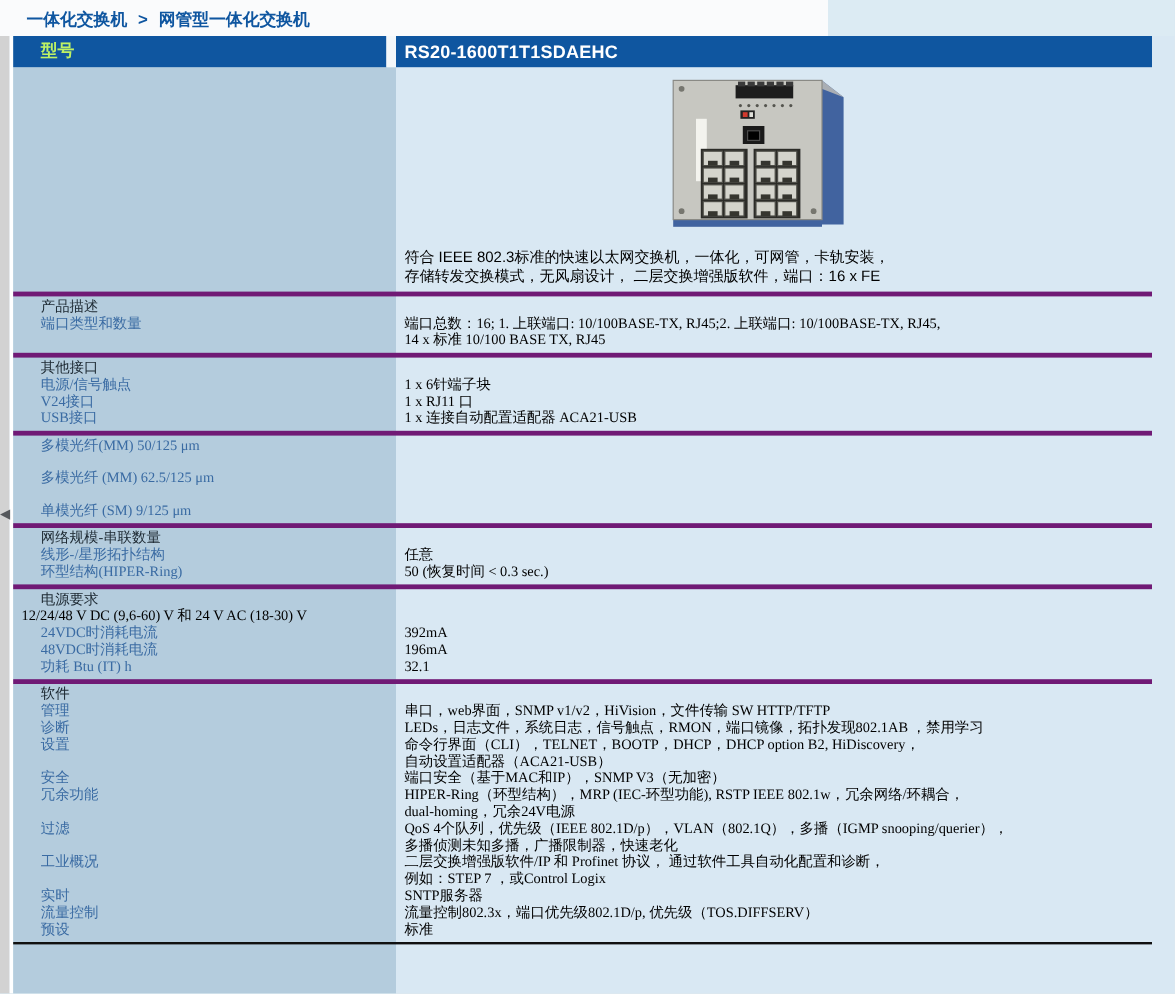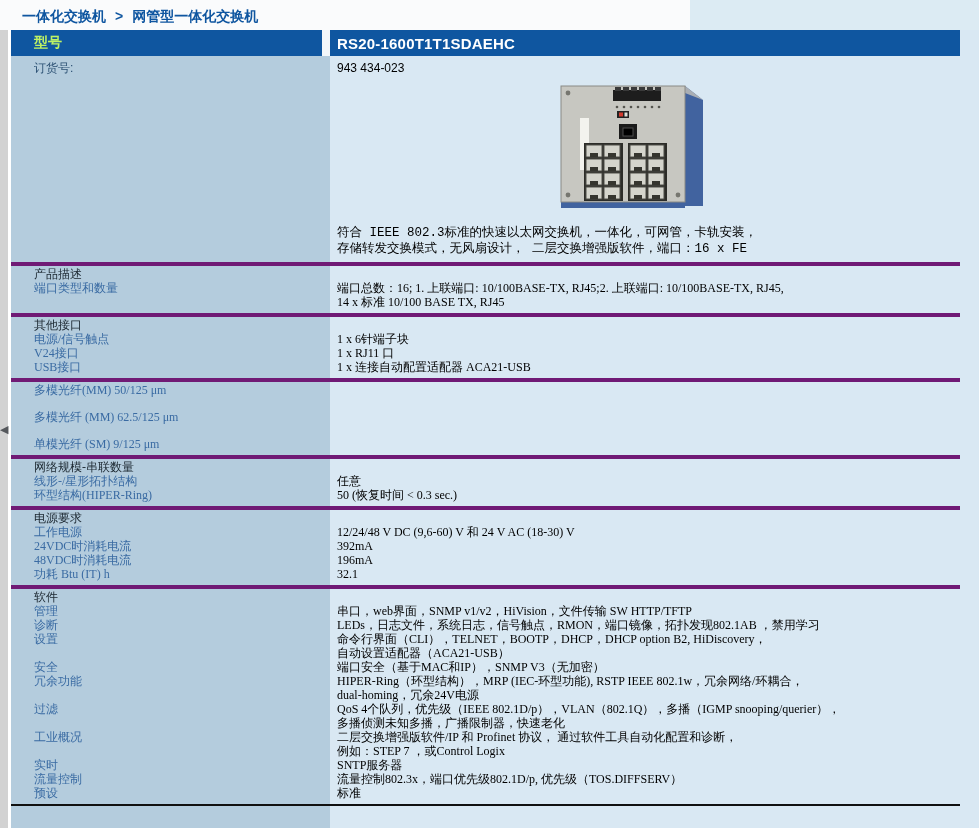--- a/index.html
+++ b/index.html
@@ -30,21 +30,21 @@
   .row .lbl.title { color:#1b2730; }
   .row .val { flex:1; padding-left:7px; color:#000; }
   .row .val .vline { white-space:nowrap; line-height:14px; }
   .row.gap { margin-top:13px;gap:36px; }
 
   .order-row { margin-top:5px; }
   .order-row .lbl { color:#2b5073; }
 
   .image-wrap { margin:9px 0 0 546px; width:154px; height:126px; }
 
-  .desc { margin:16px 0 5px 326px; font-size:12.5px; line-height:15.5px; color:#000;font-family:Liberation Mono, monospace; }
+  .desc { margin:16px 0 5px 326px; font-size:12.5px; line-height:15.5px; color:#000; }
   .desc div { white-space:nowrap; }
 
   .section { border-top:4px solid #701a75; padding:1px 0 4px 0;font-family:Liberation Serif, serif; }
   .bottom-line { border-top:2px solid #101010; height:6px; }
 </style>
 </head>
 <body>
 
 <div class="page">
 
@@ -62,24 +62,20 @@
   <div class="nav-arrow">◀</div>
 
   <div class="content">
 
     <div class="band">
       <div class="band-left">型号</div>
       <div class="band-gap"></div>
       <div class="band-right">RS20-1600T1T1SDAEHC</div>
     </div>
 
-    <div class="row order-row">
-      <div class="lbl">订货号:</div>
-      <div class="val">943 434-023</div>
-    </div>
 
     <div class="image-wrap">
       <svg width="154" height="126" viewBox="0 0 154 126">
 
         <polygon points="128,2 146,16 146,122 128,122" fill="#41639f"></polygon>
         <polygon points="110,2 146,16 128,2" fill="#a9aeb4"></polygon>
         <rect x="4" y="116" width="124" height="8" fill="#41639f"></rect>
 
         <rect x="4" y="2" width="124" height="116" fill="#c7c7c1" stroke="#8a8a85" stroke-width="1"></rect>
 
@@ -230,21 +226,20 @@
               <div class="vline">50 (恢复时间 &lt; 0.3 sec.)</div>
             </div>
           </div>
         </div>
         <div class="section">
           <div class="row">
             <div class="lbl title">电源要求</div>
             <div class="val"></div>
           </div>
           <div class="row">
-            <div class="lbl">工作电源</div>
             <div class="val">
               <div class="vline">12/24/48 V DC (9,6-60) V 和 24 V AC (18-30) V</div>
             </div>
           </div>
           <div class="row">
             <div class="lbl">24VDC时消耗电流</div>
             <div class="val">
               <div class="vline">392mA</div>
             </div>
           </div>

